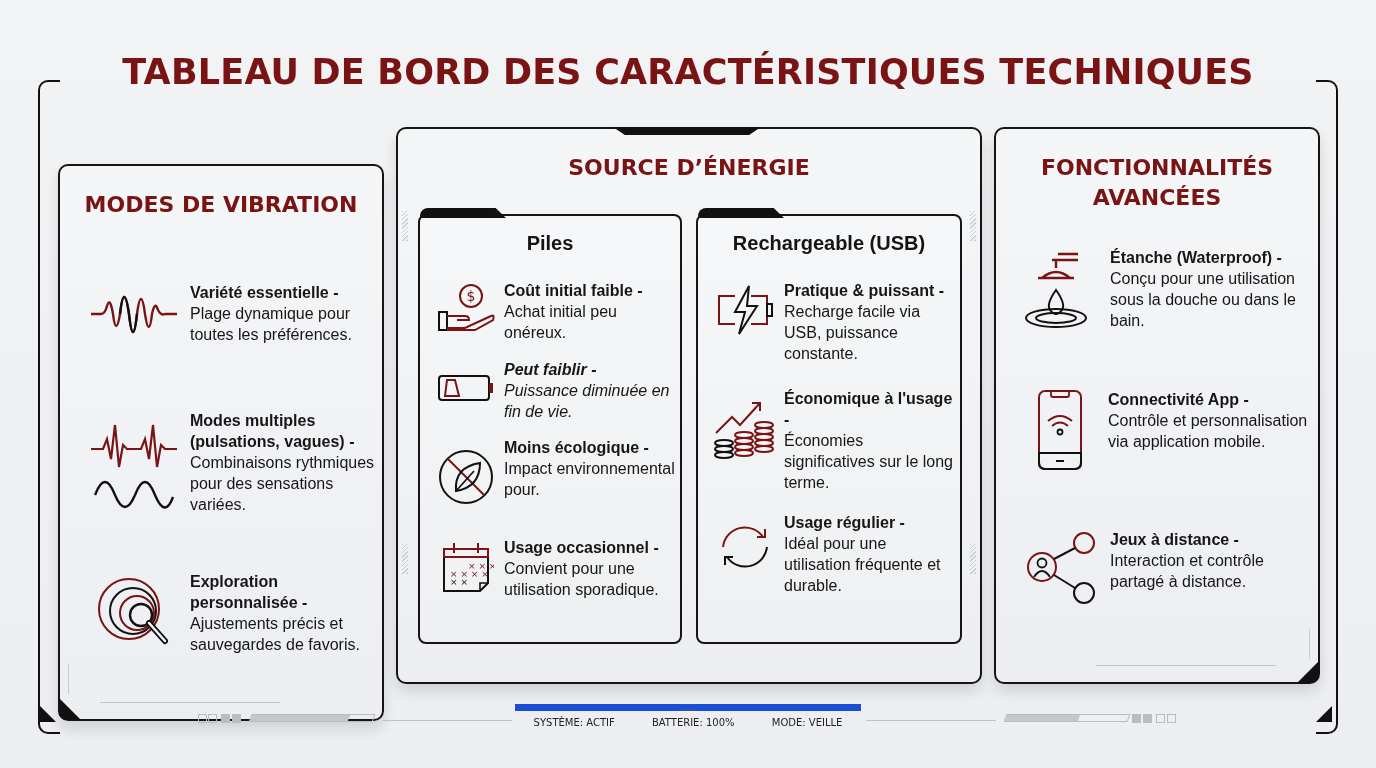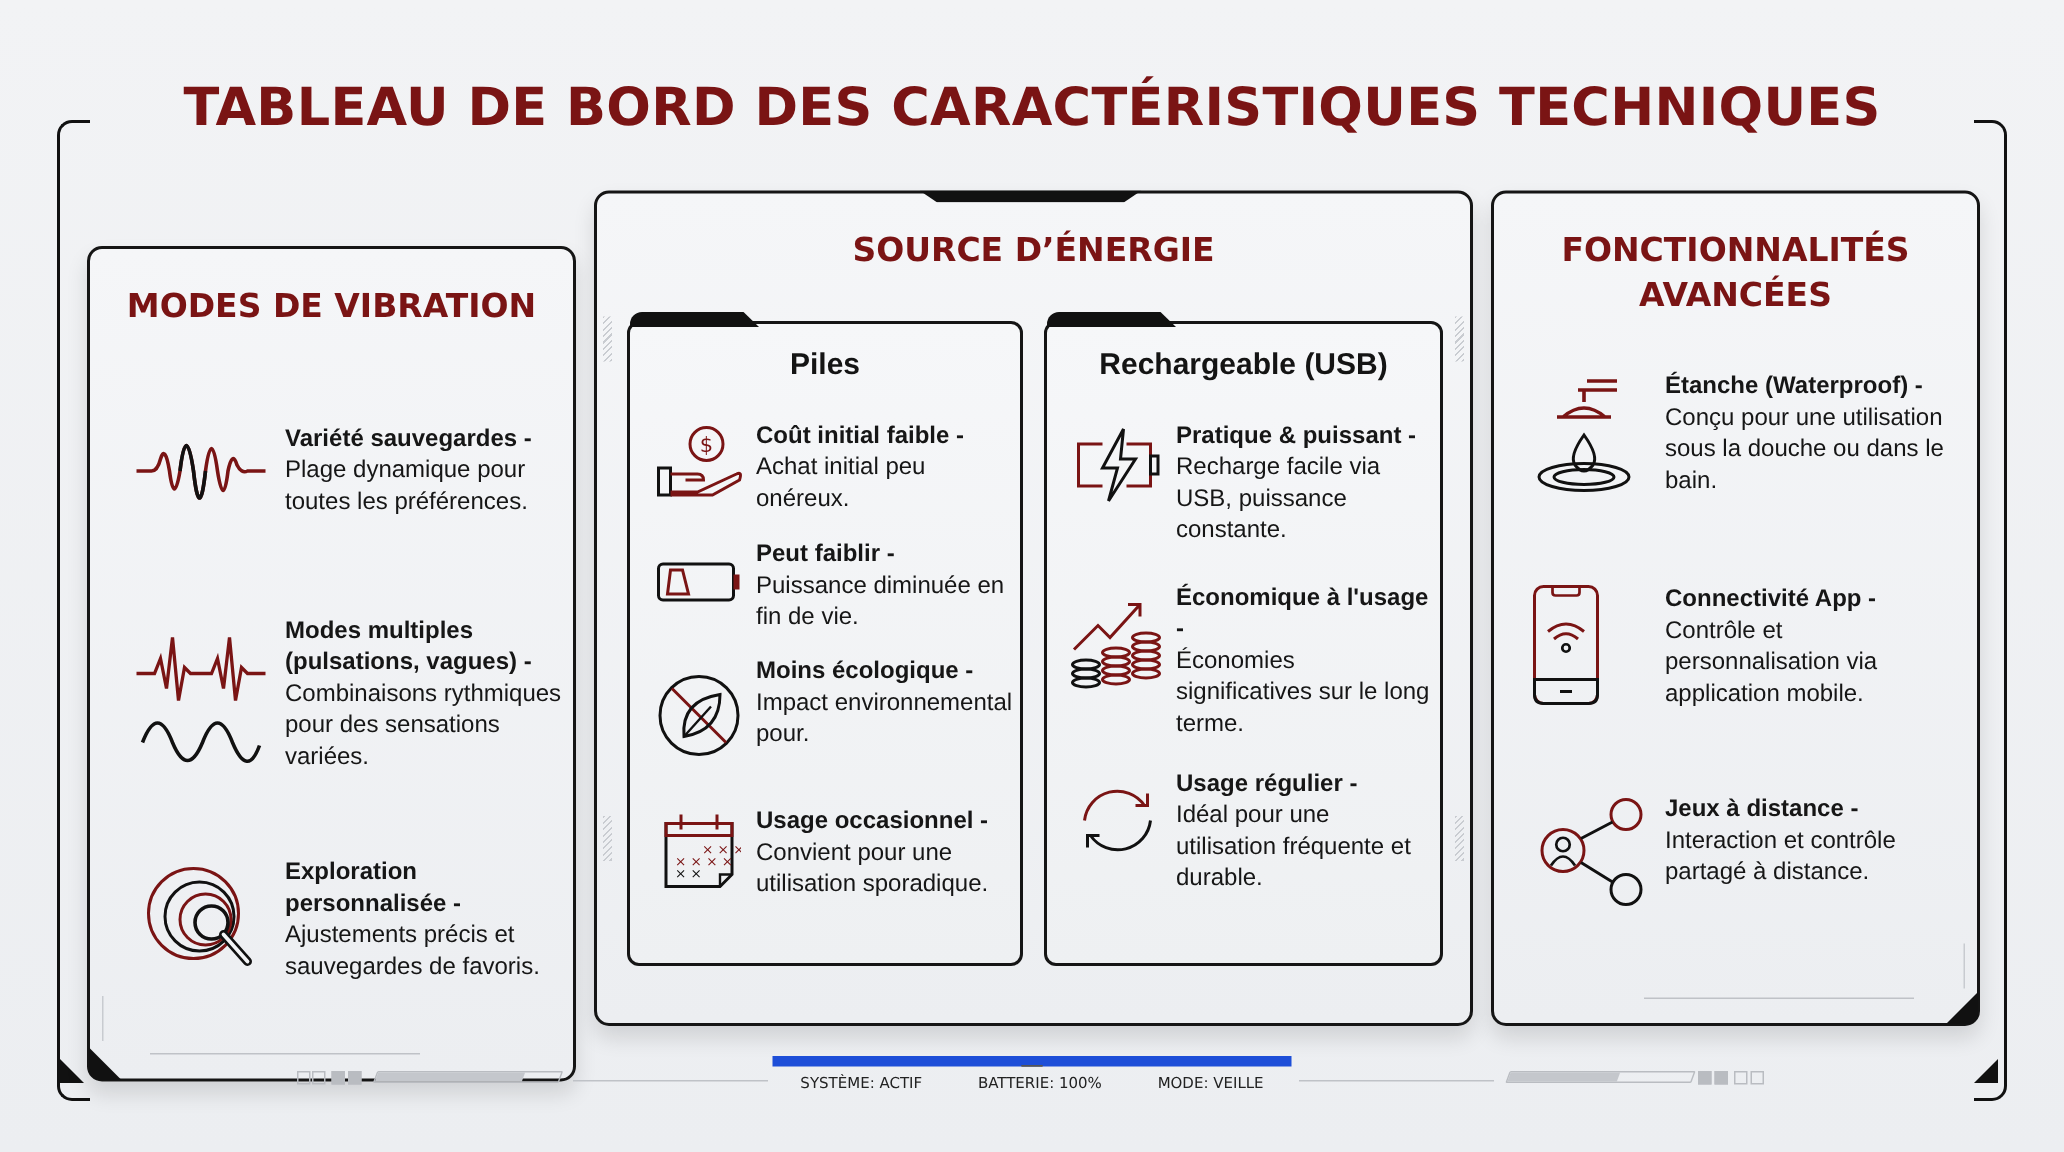--- a/index.html
+++ b/index.html
@@ -82,21 +82,21 @@
 <div class="panel" style="left:58px;top:127px;width:322px;height:553px;margin-top:37px;">
   <div class="panel-head" style="top:24px;">MODES DE VIBRATION</div>
 
   <div class="feat" style="left:18px;top:108px;width:300px;">
     <div class="ic" style="width:112px;height:80px;">
       <svg width="90" height="76" viewBox="0 0 90 76">
           <path d="M2 38 H12 Q16 38 18 30 Q21 20 24 38 Q27 62 31 38 Q35 4 40 38 Q44 74 48 38 Q52 8 56 38 Q60 64 63 38 Q66 24 69 34 Q72 40 76 38 H88" fill="none" stroke="#7a1414" stroke-width="2.4"></path>
           <path d="M31 38 Q35 4 40 38 Q44 74 48 38" fill="none" stroke="#111" stroke-width="2.4"></path>
         </svg>
     </div>
-    <div class="txt" style="margin-top:8px;width:190px;"><b>Variété sauvegardes -</b><br><span>Plage dynamique pour toutes les préférences.</span></div>
+    <div class="txt" style="margin-top:8px;width:190px;"><b>Variété essentielle -</b><br><span>Plage dynamique pour toutes les préférences.</span></div>
   </div>
 
   <div class="feat" style="left:18px;top:244px;width:300px;">
     <div class="ic" style="width:112px;height:110px;">
       <svg width="90" height="100" viewBox="0 0 90 100">
           <path d="M2 34 H14 L18 24 L22 44 L26 10 L30 52 L34 30 L38 34 H52 L56 24 L60 44 L64 10 L68 52 L72 30 L76 34 H88" fill="none" stroke="#7a1414" stroke-width="2.2"></path>
           <path d="M6 80 Q16 54 26 80 Q36 104 46 80 Q56 54 66 80 Q76 104 84 82" fill="none" stroke="#111" stroke-width="2.4"></path>
         </svg>
     </div>
     <div class="txt" style="width:190px;"><b>Modes multiples (pulsations, vagues) -</b><br><span>Combinaisons rythmiques pour des sensations variées.</span></div>
@@ -146,21 +146,21 @@
     </div>
 
     <div class="feat" style="left:8px;top:143px;width:250px;">
       <div class="ic" style="width:76px;height:58px;">
         <svg width="62" height="32" viewBox="0 0 62 32">
             <rect x="4" y="4" width="50" height="24" rx="3" fill="none" stroke="#111" stroke-width="2"></rect>
             <rect x="54" y="11" width="4" height="10" fill="#7a1414"></rect>
             <path d="M10 24 L12 8 H20 L24 24 Z" fill="none" stroke="#7a1414" stroke-width="2"></path>
           </svg>
       </div>
-      <div class="txt" style="width:172px;"><b>Peut faiblir -</b><br><span>Puissance diminuée en fin de vie.</span></div>
+      <div class="txt" style="width:172px;font-style:italic;"><b>Peut faiblir -</b><br><span>Puissance diminuée en fin de vie.</span></div>
     </div>
 
     <div class="feat" style="left:8px;top:221px;width:250px;">
       <div class="ic" style="width:76px;height:80px;">
         <svg width="60" height="60" viewBox="0 0 60 60">
             <circle cx="30" cy="30" r="26" fill="none" stroke="#111" stroke-width="2"></circle>
             <path d="M12 12 L48 48" stroke="#7a1414" stroke-width="2"></path>
             <path d="M20 44 Q18 20 44 16 Q44 40 20 44 Z" fill="none" stroke="#111" stroke-width="2"></path>
             <path d="M20 44 L38 24" stroke="#111" stroke-width="1.6"></path>
           </svg>
@@ -249,21 +249,21 @@
           <path d="M36 6 H56 M30 12 H56 M34 12 V20" fill="none" stroke="#7a1414" stroke-width="2.4"></path>
           <path d="M20 30 Q34 18 48 30 Z M16 30 H52" fill="none" stroke="#7a1414" stroke-width="2.4"></path>
           <path d="M34 42 Q24 56 28 62 Q34 70 40 62 Q44 56 34 42 Z" fill="none" stroke="#111" stroke-width="2"></path>
           <ellipse cx="34" cy="70" rx="30" ry="9" fill="none" stroke="#111" stroke-width="2"></ellipse>
           <ellipse cx="34" cy="70" rx="20" ry="5" fill="none" stroke="#111" stroke-width="2"></ellipse>
         </svg>
     </div>
     <div class="txt" style="margin-top:2px;width:200px;"><b>Étanche (Waterproof) -</b><br><span>Conçu pour une utilisation sous la douche ou dans le bain.</span></div>
   </div>
 
-  <div class="feat" style="left:0;top:258px;width:300px;gap:18px;">
+  <div class="feat" style="left:16px;top:258px;width:300px;">
     <div class="ic" style="width:96px;height:86px;">
       <svg width="50" height="82" viewBox="0 0 50 82">
           <rect x="4" y="2" width="42" height="78" rx="6" fill="none" stroke="#7a1414" stroke-width="2"></rect>
           <path d="M16 2 H34 V6 Q34 8 32 8 H18 Q16 8 16 6 Z" fill="none" stroke="#7a1414" stroke-width="1.8"></path>
           <path d="M4 64 H46 V74 Q46 80 40 80 H10 Q4 80 4 74 Z" fill="none" stroke="#111" stroke-width="2"></path>
           <path d="M21 72 H29" stroke="#111" stroke-width="2"></path>
           <path d="M13 32 Q25 22 37 32 M17 37 Q25 30 33 37" fill="none" stroke="#7a1414" stroke-width="2"></path>
           <circle cx="25" cy="43" r="2.5" fill="none" stroke="#111" stroke-width="1.8"></circle>
         </svg>
     </div>

